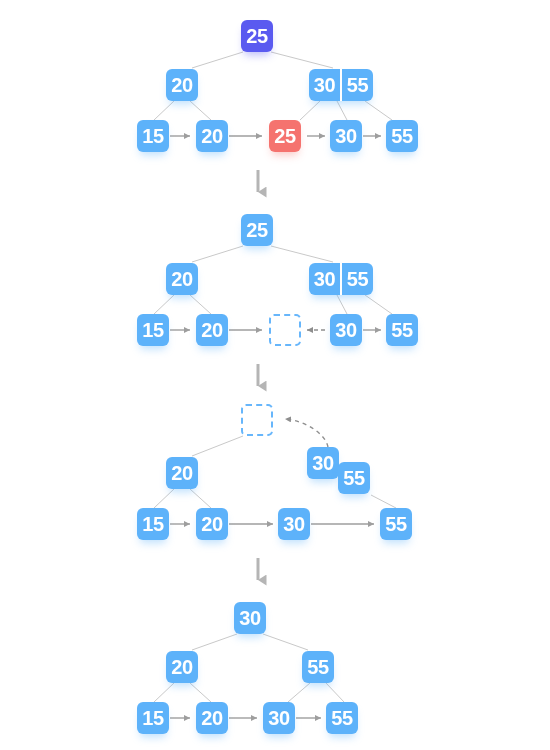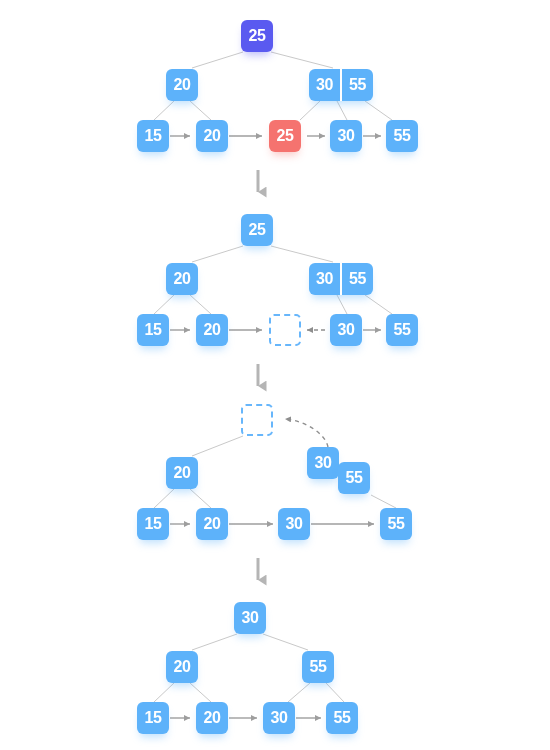--- a/index.html
+++ b/index.html
@@ -29,21 +29,21 @@
     pointer-events: none;
   }
   .node {
     position: absolute;
     box-sizing: border-box;
     width: 32px;
     height: 32px;
     border-radius: 6px;
     background: #5db2fa;
     color: #ffffff;
-    font-size: 16px;
+    font-size: 20px;
     font-weight: bold;
     font-family: "Liberation Sans", sans-serif;
     display: flex;
     align-items: center;
     justify-content: center;
     line-height: 1;
     letter-spacing: -0.3px;
     box-shadow: 0 6px 9px -3px rgba(93, 178, 250, 0.40);
     z-index: 3;
   }

